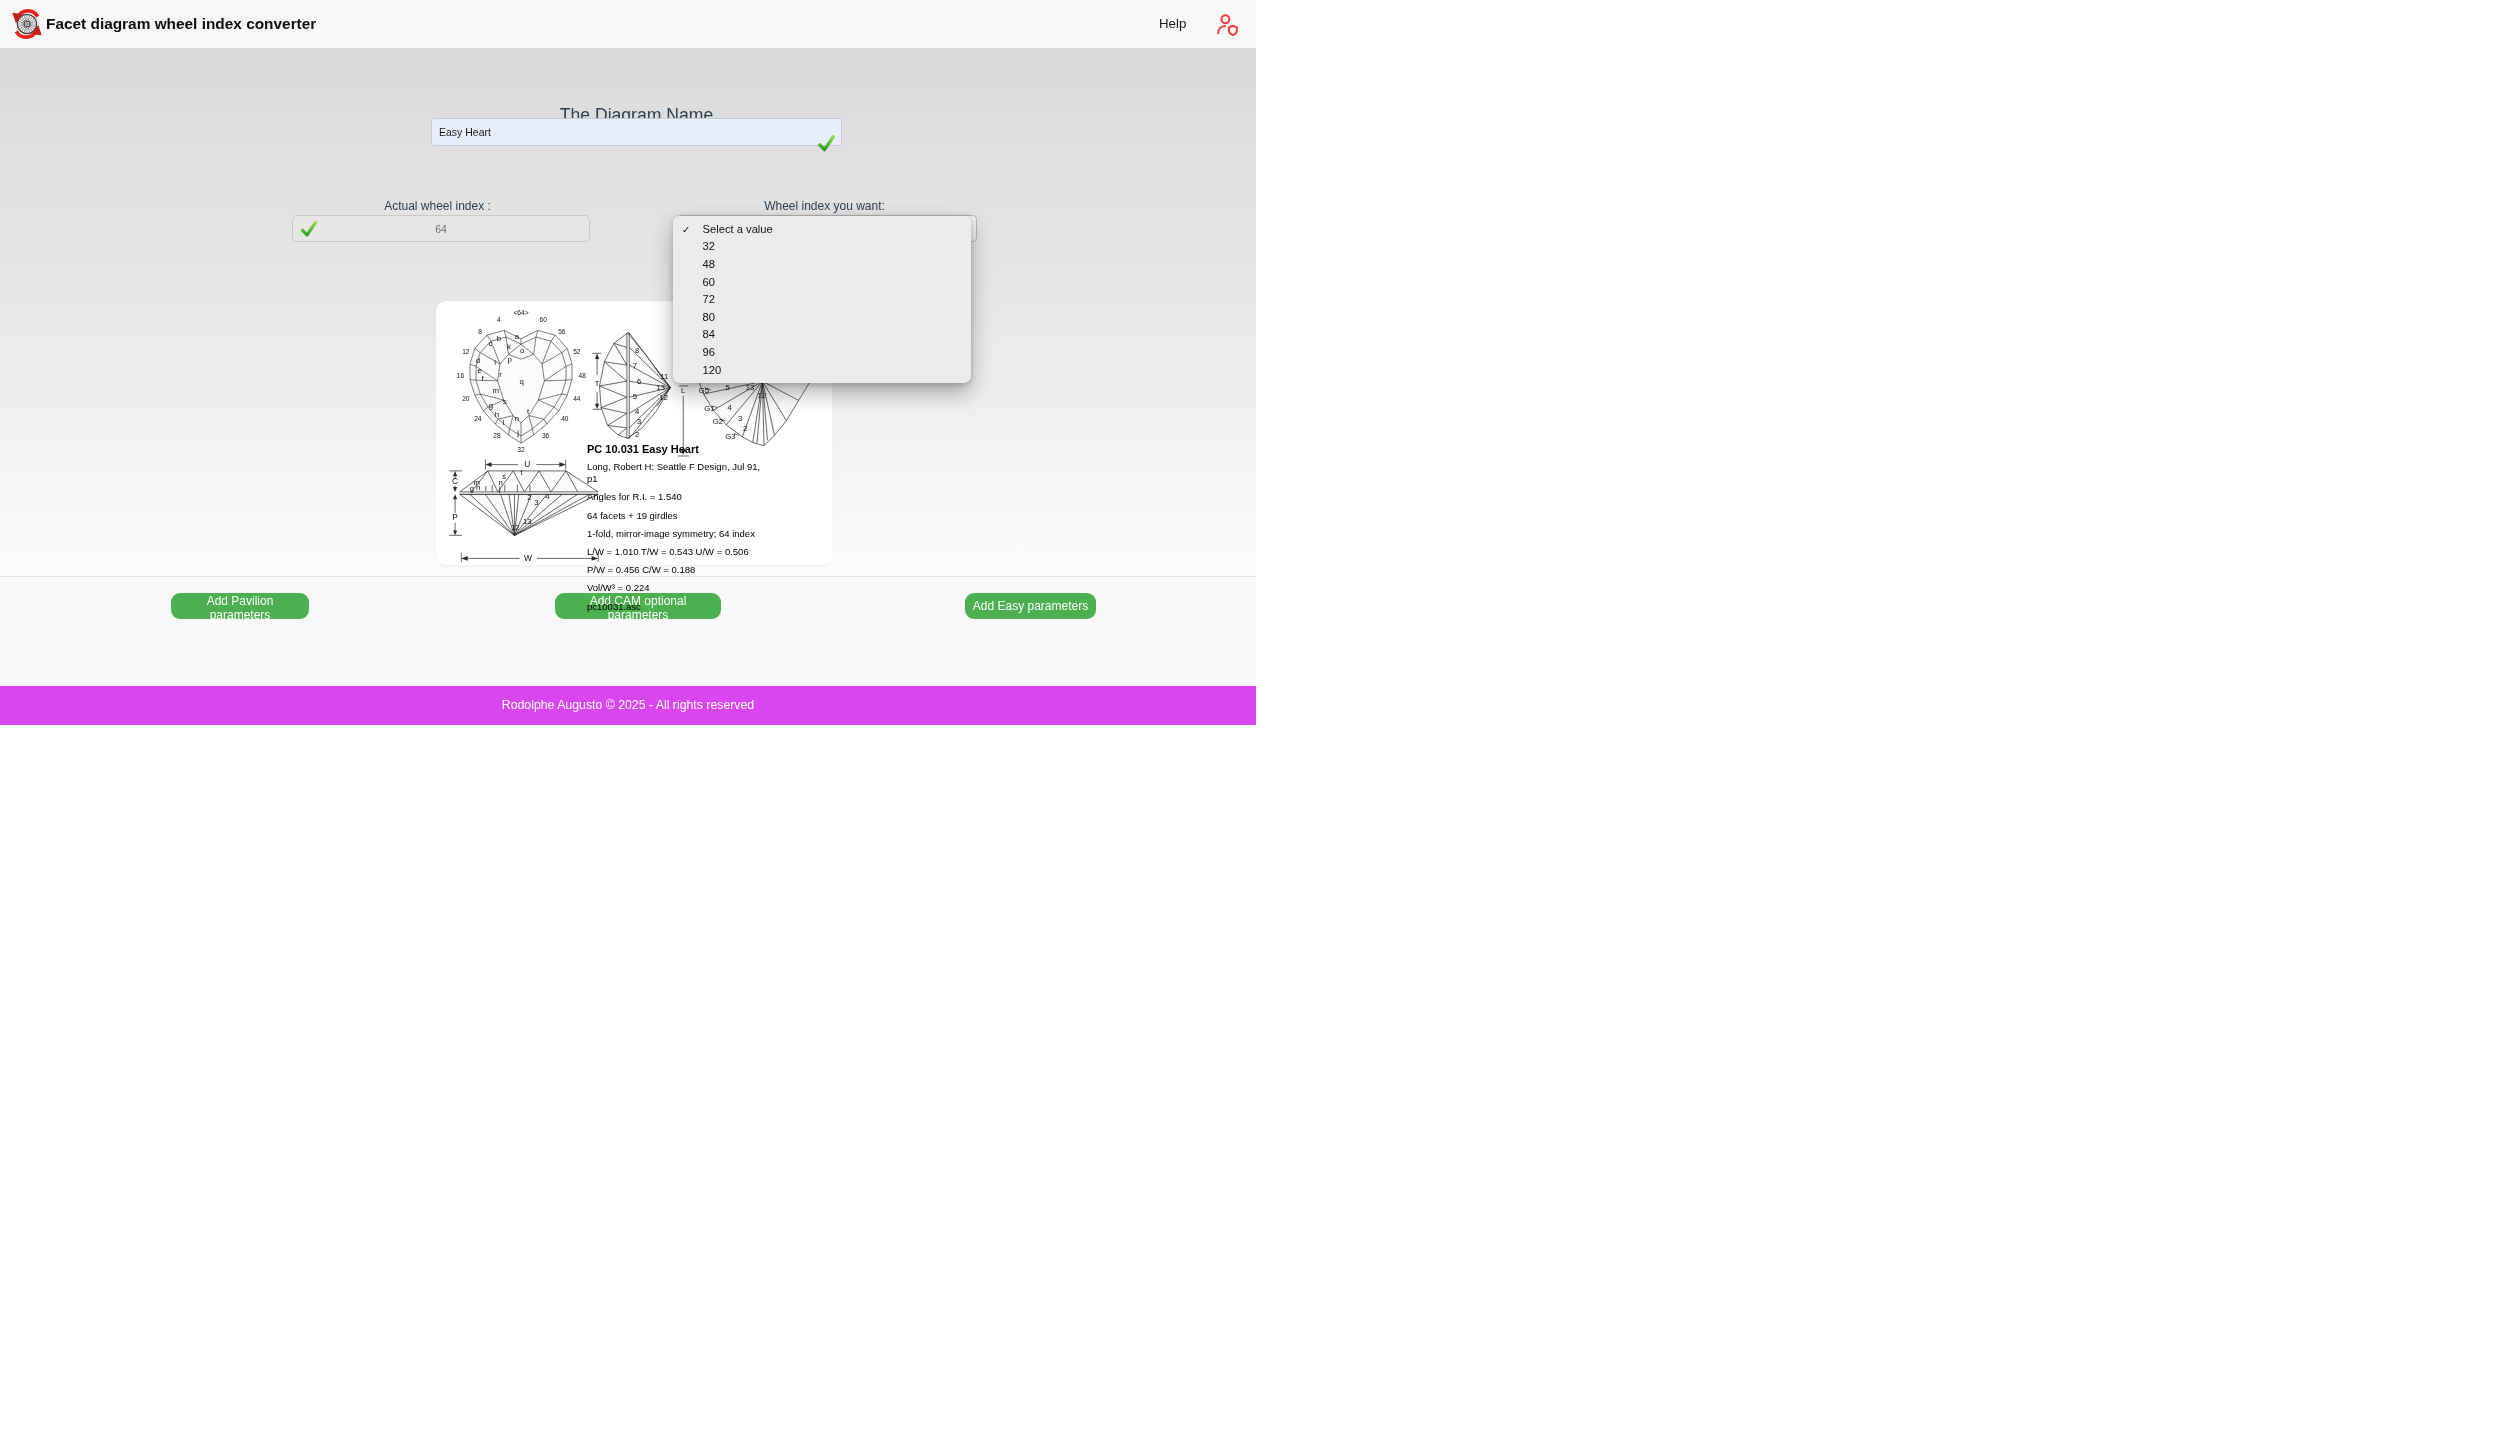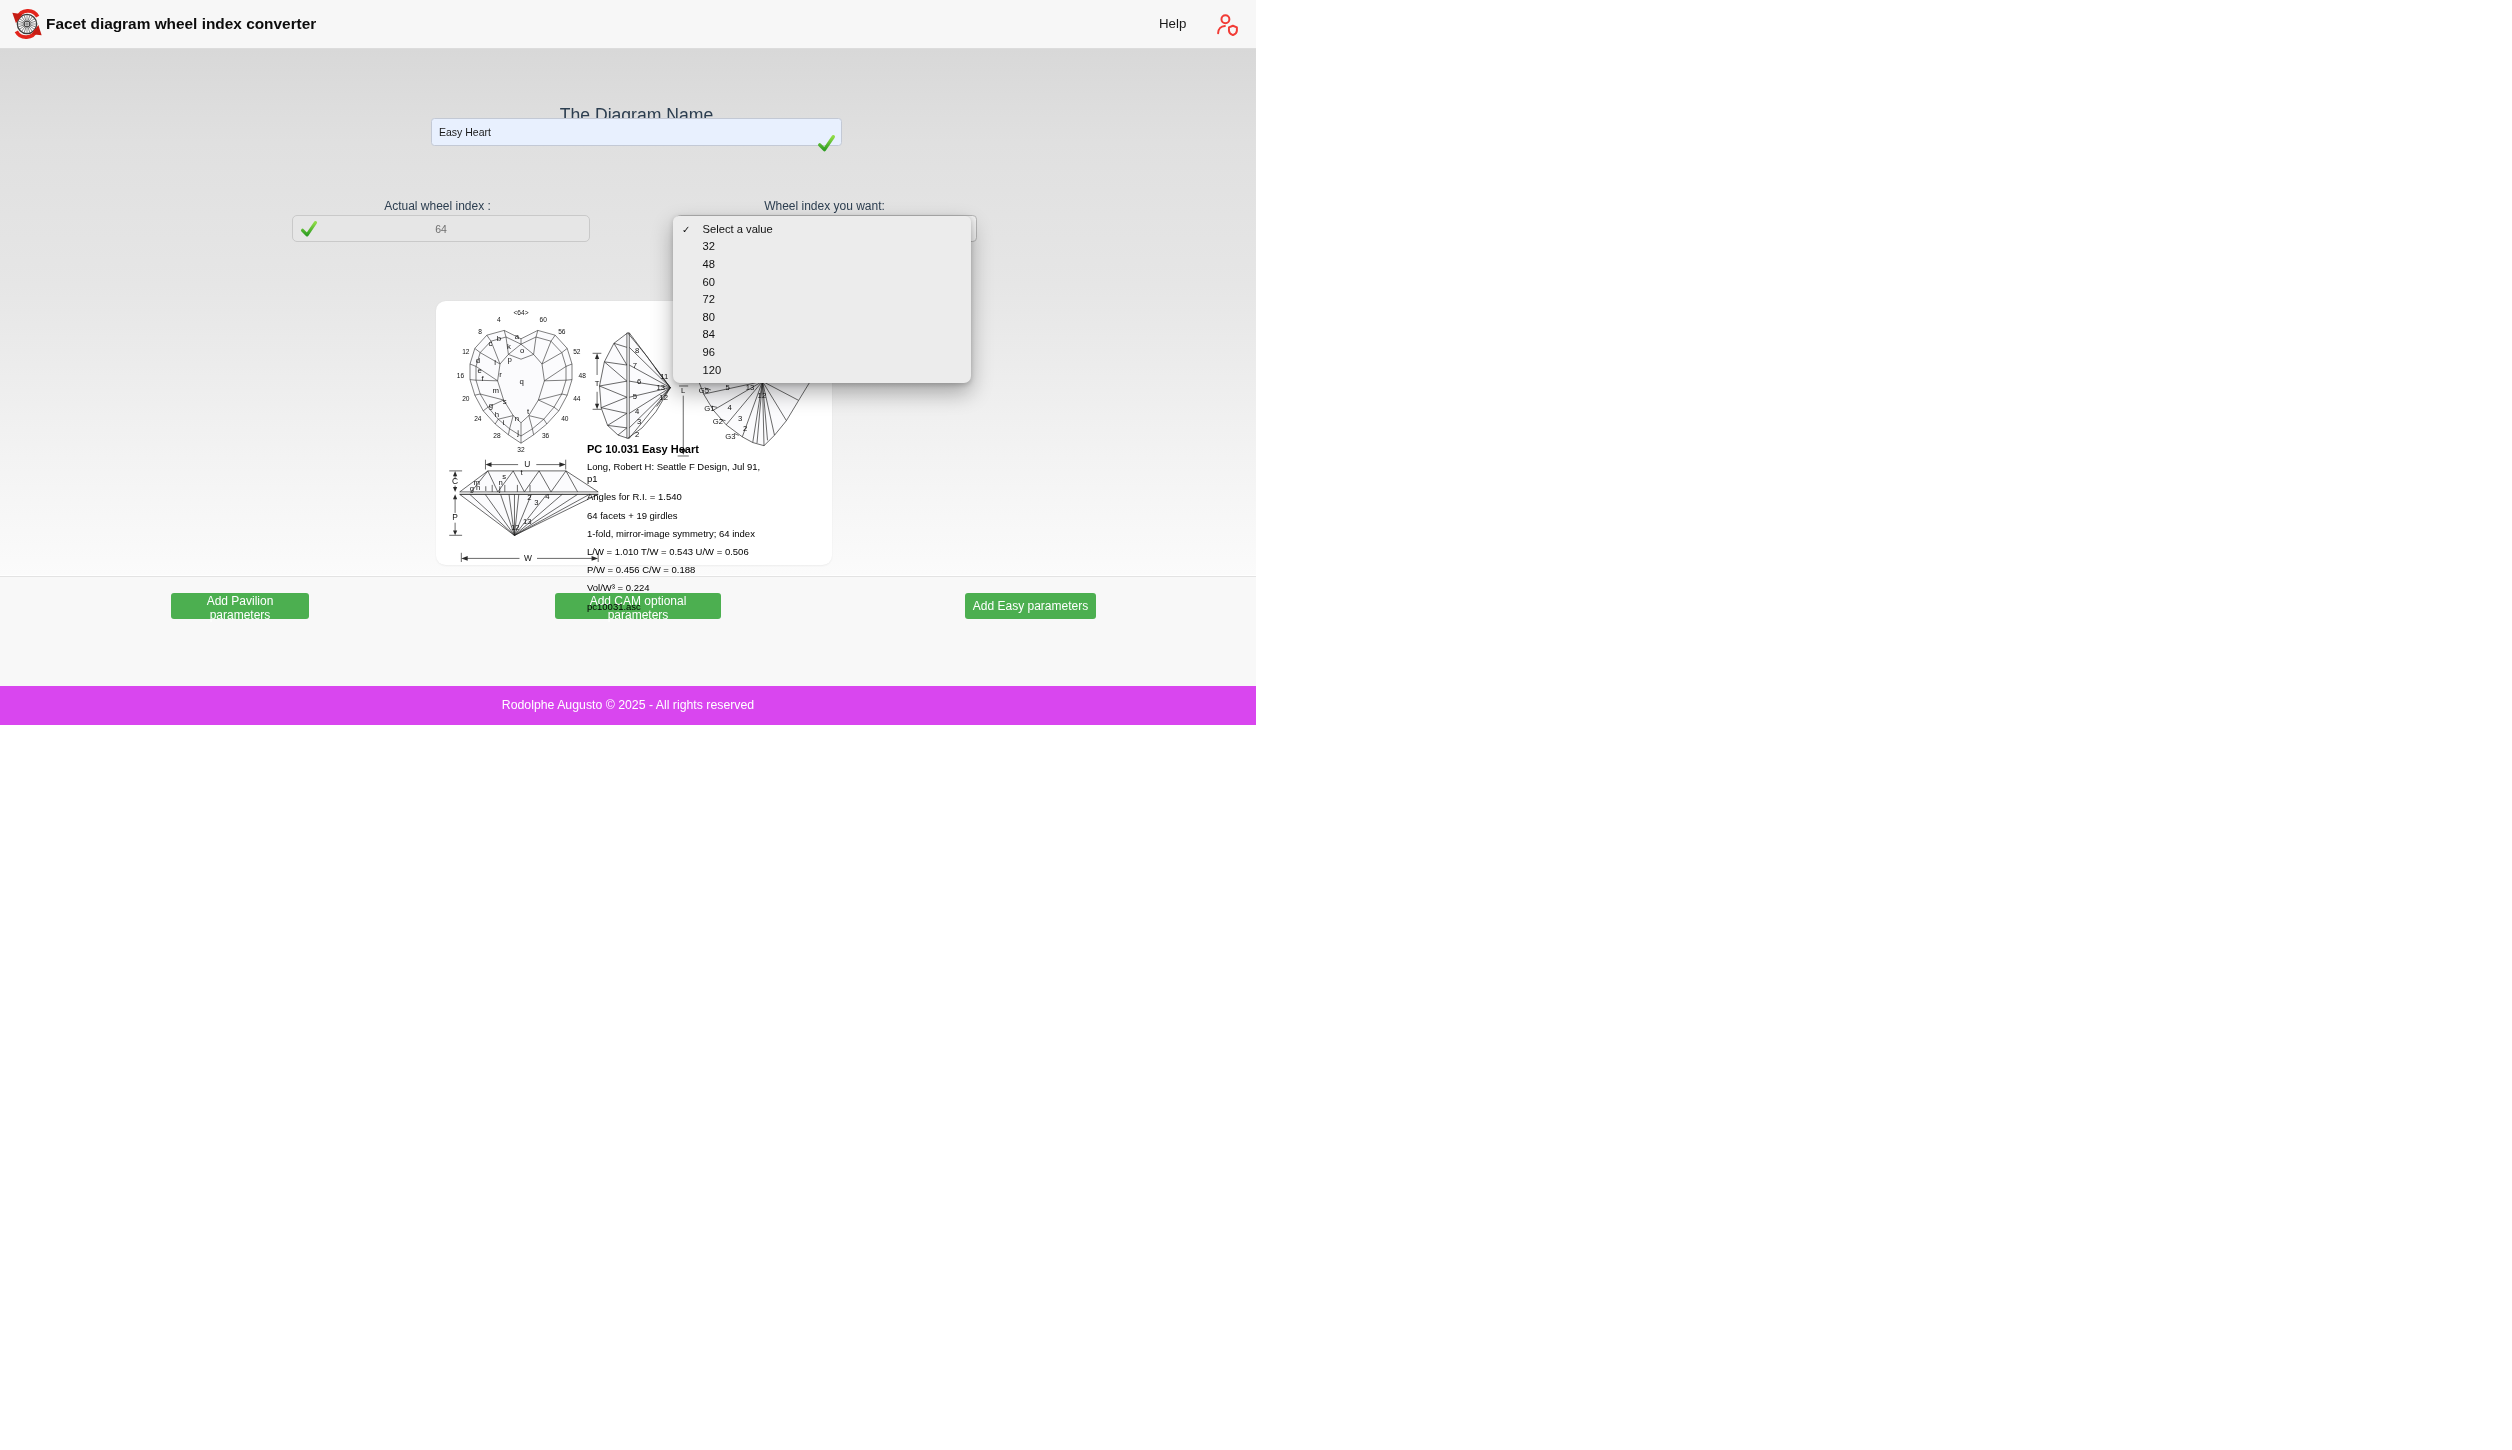--- a/index.html
+++ b/index.html
@@ -49,21 +49,21 @@
     border-radius:9.8px;box-shadow:0 0.7px 2.1px rgba(0,0,0,.06);z-index:20;}
   .card svg{position:absolute;}
   .dline{stroke:#2a2a2a;stroke-width:1;fill:none;}
   .dfill{fill:#fbfbfd;}
   .dtxt{font-family:"Liberation Sans",sans-serif;fill:#111;}
   .info-block{position:absolute;left:151px;top:142px;width:176px;color:#000;}
   .info-title{font-size:11px;font-weight:bold;margin-bottom:1px;}
   .info-line{font-size:9.5px;line-height:12.2px;margin-top:6px;}
   
   .action-btn{position:absolute;top:593px;height:26px;background:#4caf50;border:none;
-    border-radius:3px;color:#fff;font-size:12px;font-family:"Liberation Sans",sans-serif;
+    border-radius:9px;color:#fff;font-size:12px;font-family:"Liberation Sans",sans-serif;
     cursor:pointer;}
   
   .footer{position:absolute;left:0;top:686px;width:100%;height:39px;background:#d946ef;}
   .footer-text{width:100%;text-align:center;line-height:39px;font-size:12.3px;color:#fff;}
 </style>
 </head>
 <body>
 
 <div class="upper-bg"></div>
 <div class="bottom-bg"></div>

